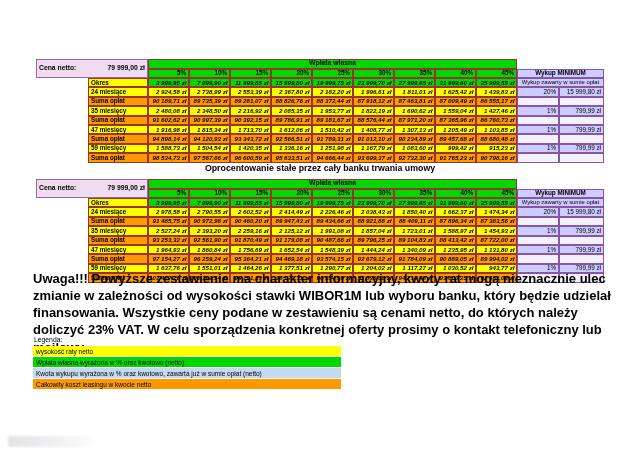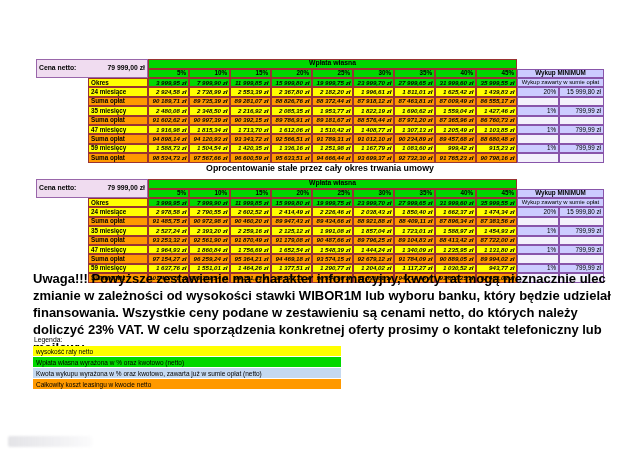--- a/index.html
+++ b/index.html
@@ -166,21 +166,21 @@
       <div class="c val suma" style="grid-area: 11 / 6;">95 633,51 zł</div>
       <div class="c val suma" style="grid-area: 11 / 7;">94 666,44 zł</div>
       <div class="c val suma" style="grid-area: 11 / 8;">93 699,37 zł</div>
       <div class="c val suma" style="grid-area: 11 / 9;">92 732,30 zł</div>
       <div class="c val suma" style="grid-area: 11 / 10;">91 765,23 zł</div>
       <div class="c val suma" style="grid-area: 11 / 11;">90 798,16 zł</div>
       <div class="c wke" style="grid-area: 11 / 12;"></div>
       <div class="c wke" style="grid-area: 11 / 13;"></div>
     </section>
 
-  <div class="table-title">Oprocentowanie stałe przez cały okres trwania umowy</div>
+  <div class="table-title">Oprocentowanie stałe przez cały banku trwania umowy</div>
 
   <section class="calc-table" id="t1">
       <div class="c cena" style="grid-area: 1 / 1 / 3 / 3;">
         <span>Cena netto:</span>
         <span>79 999,00 zł</span>
       </div>
       <div class="c ghead" style="grid-area: 1 / 3 / auto / 12;">Wpłata własna</div>
       <div class="c pct" style="grid-area: 2 / 3;">5%</div>
       <div class="c pct" style="grid-area: 2 / 4;">10%</div>
       <div class="c pct" style="grid-area: 2 / 5;">15%</div>

